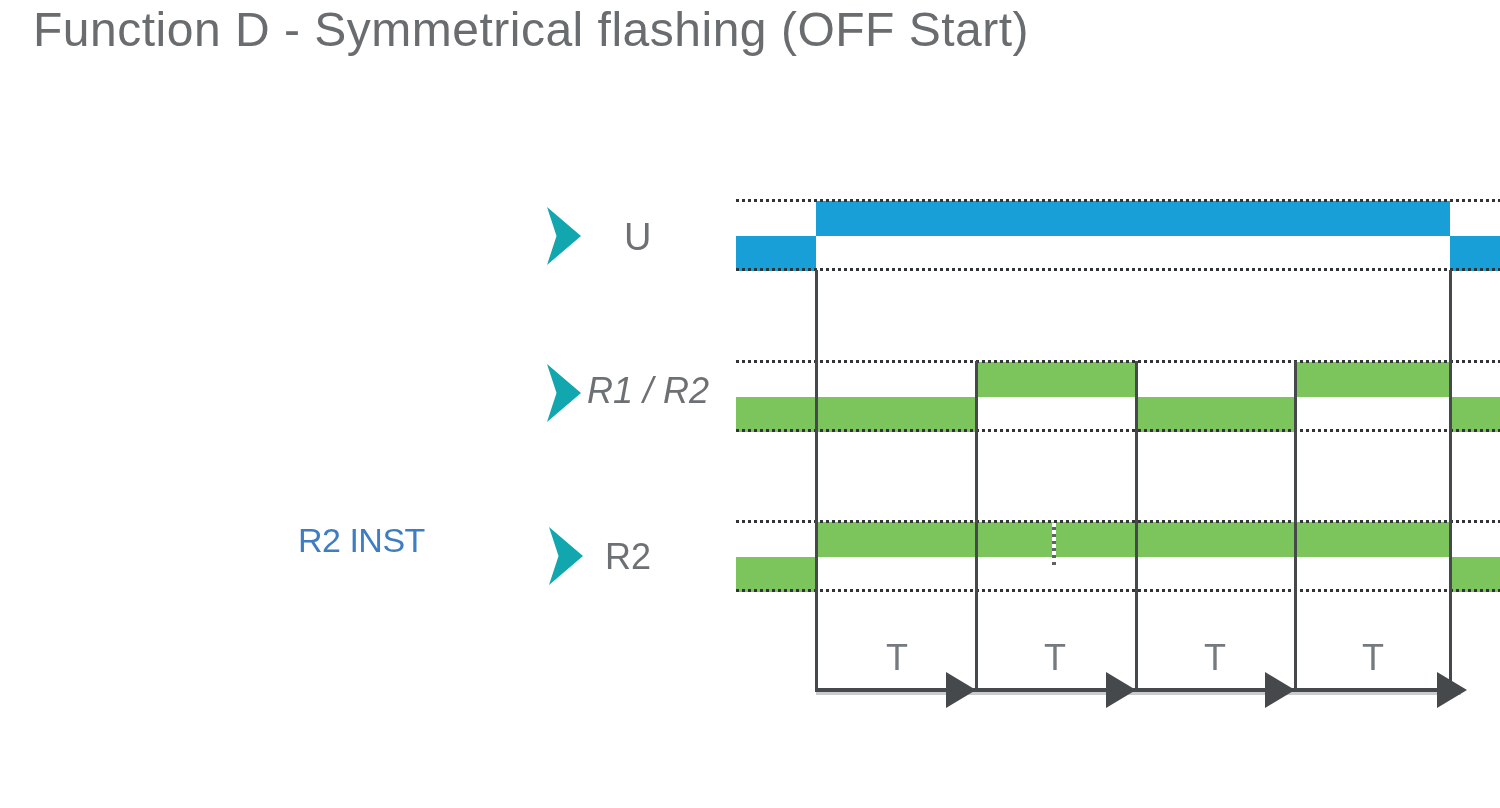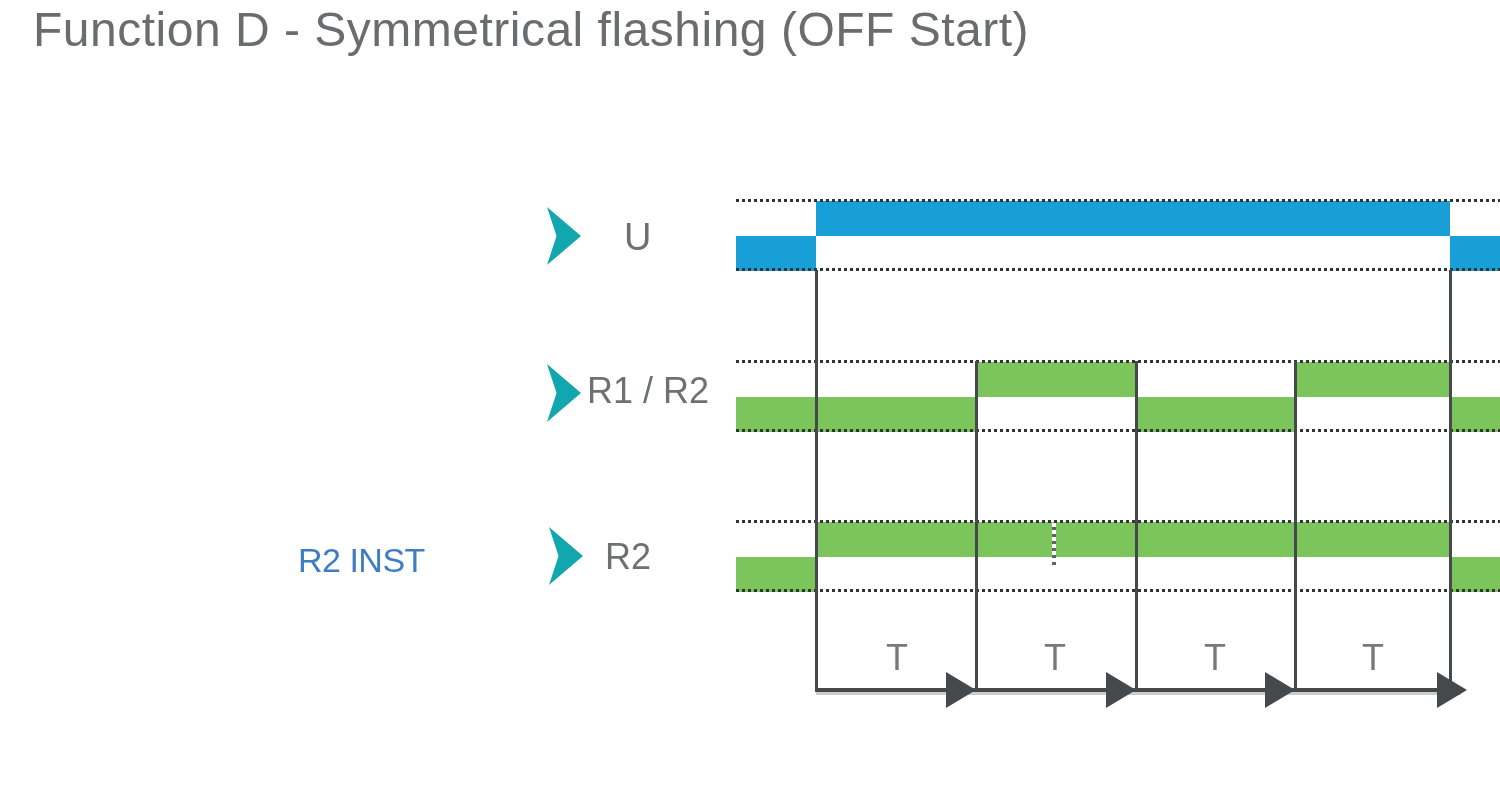--- a/index.html
+++ b/index.html
@@ -39,28 +39,28 @@
   .wtick  { position:absolute; width:4px; z-index:4;
             background:repeating-linear-gradient(to bottom,#ffffff 0px,#ffffff 4px,#606365 4px,#606365 7px); }
 </style>
 </head>
 <body>
 
 <div id="canvas">
 
   <h1 class="title">Function D - Symmetrical flashing (OFF Start)</h1>
 
-  <div class="mode-label" style="left:267px; top:543px;">R2 INST</div>
+  <div class="mode-label" style="left:267px; top:523px;">R2 INST</div>
 
   <div class="chevron" style="left:516px; top:207px;"></div>
   <div class="chevron" style="left:516px; top:364px;"></div>
   <div class="chevron" style="left:518px; top:527px;"></div>
 
   <div class="sig-label" style="left:593px; top:218px; font-size:38px;">U</div>
-  <div class="sig-label" style="left:556px; top:373px;">R1 / R2</div>
+  <div class="sig-label" style="left:556px; top:373px;font-style:italic;">R1 / R2</div>
   <div class="sig-label" style="left:574px; top:539px;">R2</div>
 
   <div id="diagram-layer">
       <div class="dotted" style="left: 705px; top: 199px; width: 795px;"></div>
       <div class="dotted" style="left: 705px; top: 268px; width: 795px;"></div>
       <div class="bar" style="left: 705px; top: 236px; width: 80px; height: 35px; background: rgb(25, 159, 216);"></div>
       <div class="bar" style="left: 785px; top: 201px; width: 634px; height: 35px; background: rgb(25, 159, 216);"></div>
       <div class="bar" style="left: 1419px; top: 236px; width: 81px; height: 35px; background: rgb(25, 159, 216);"></div>
       <div class="dotted" style="left: 705px; top: 360px; width: 795px;"></div>
       <div class="dotted" style="left: 705px; top: 429px; width: 795px;"></div>

